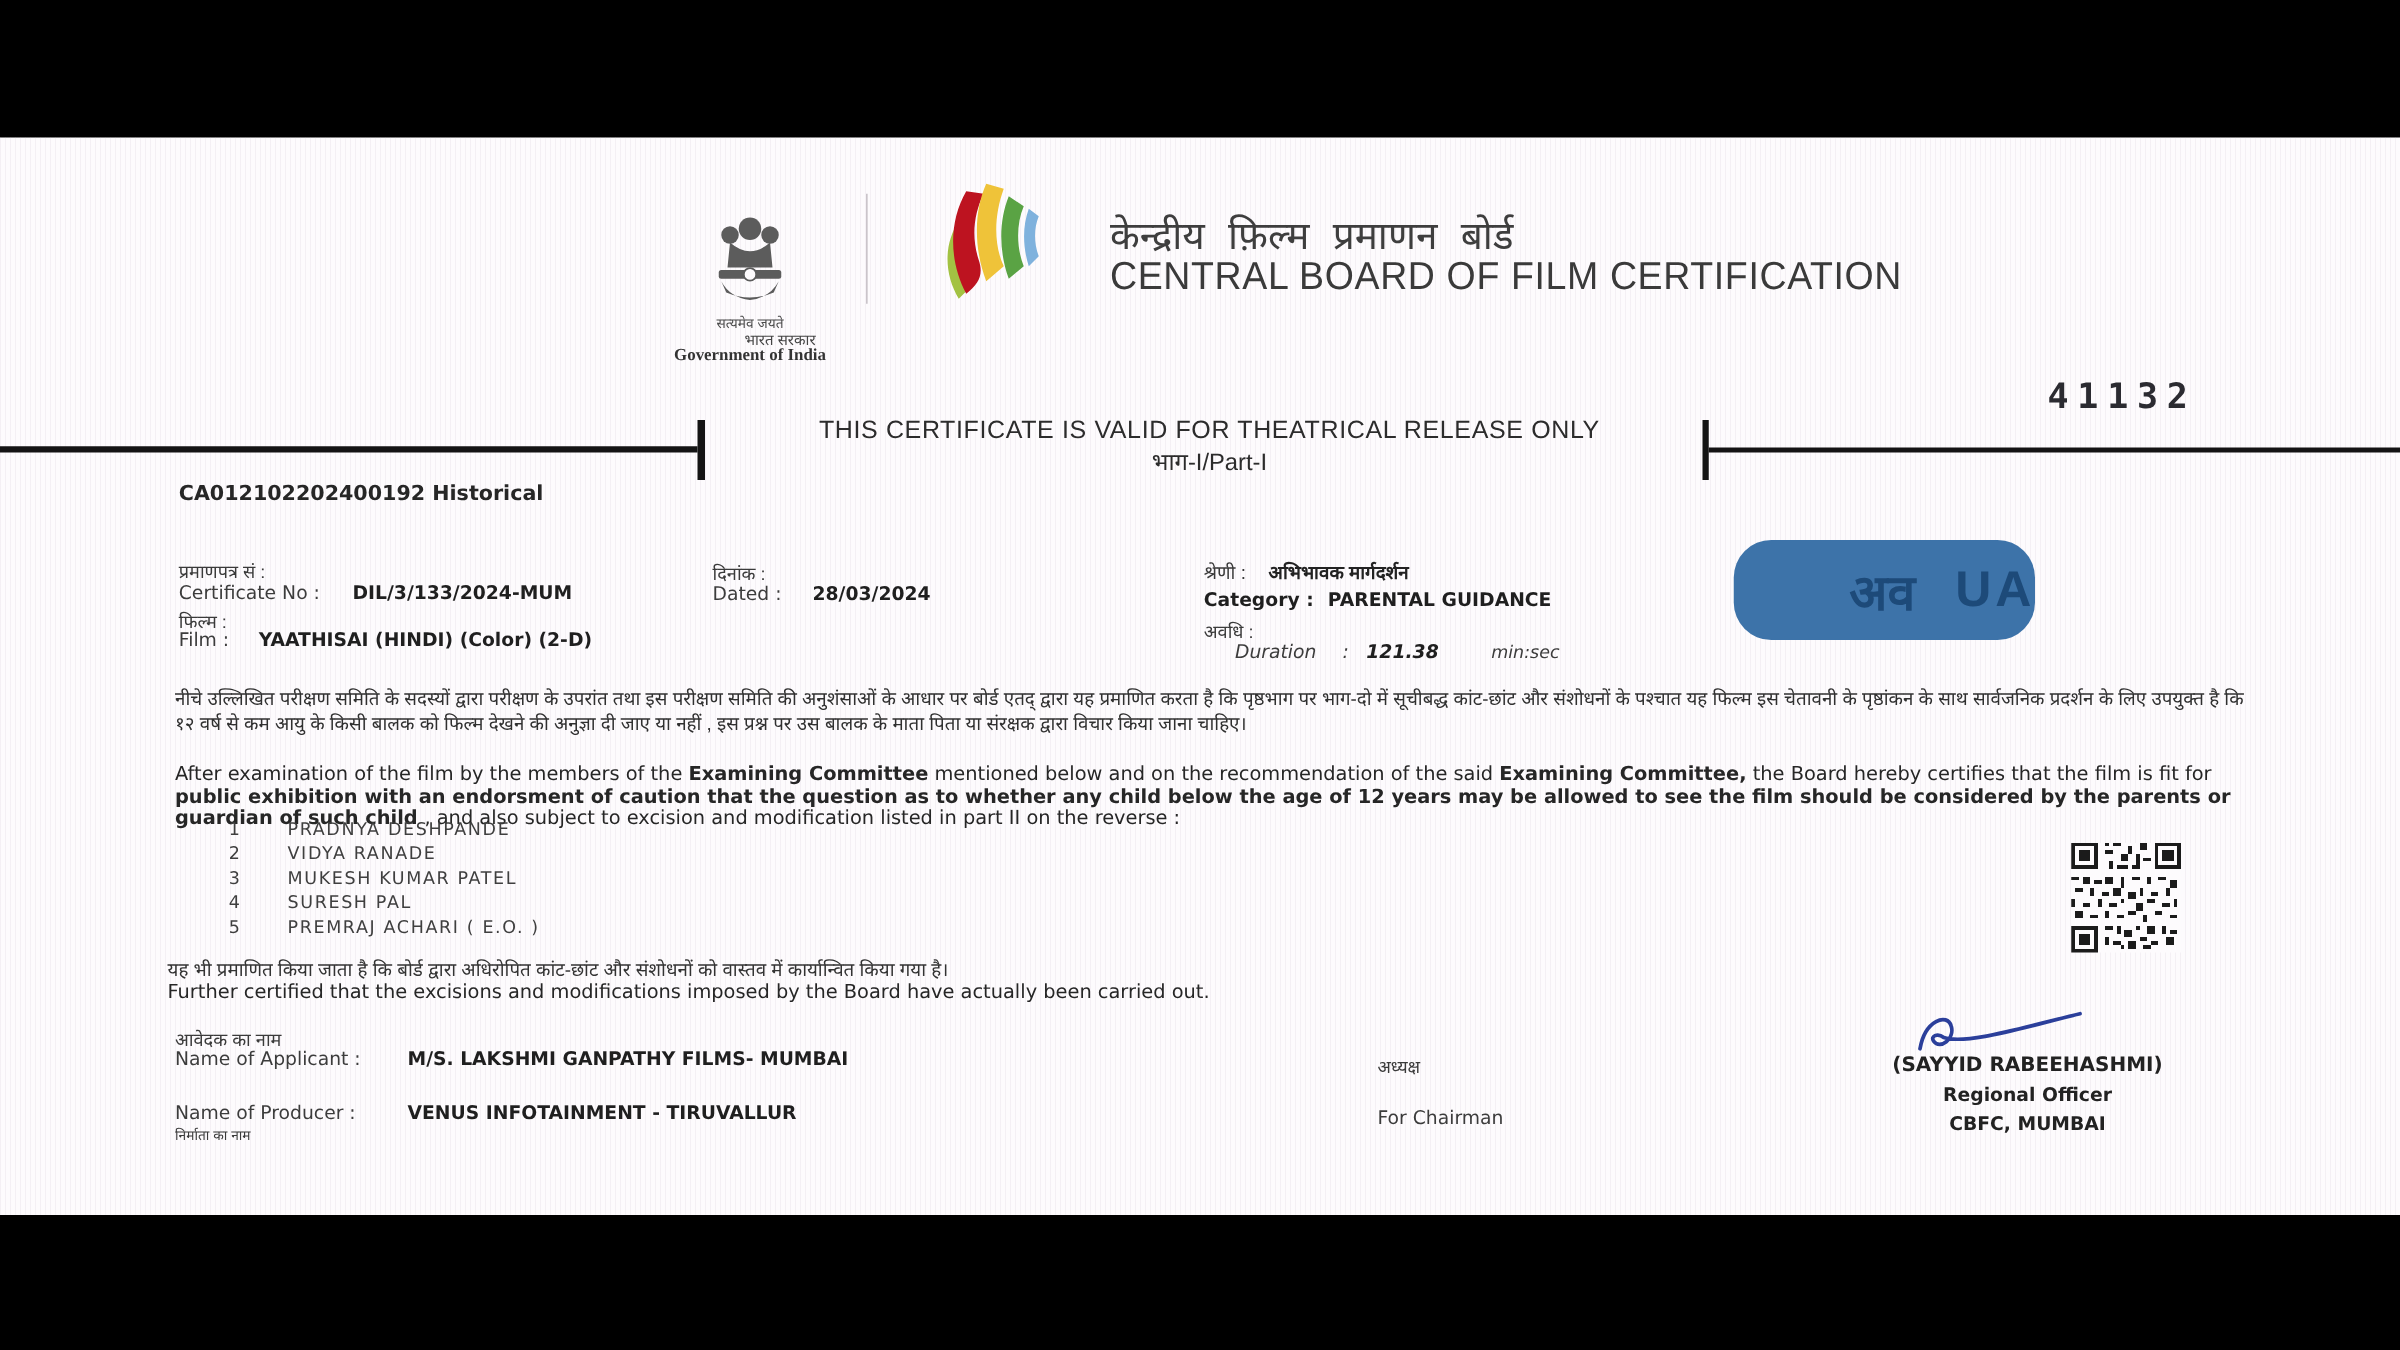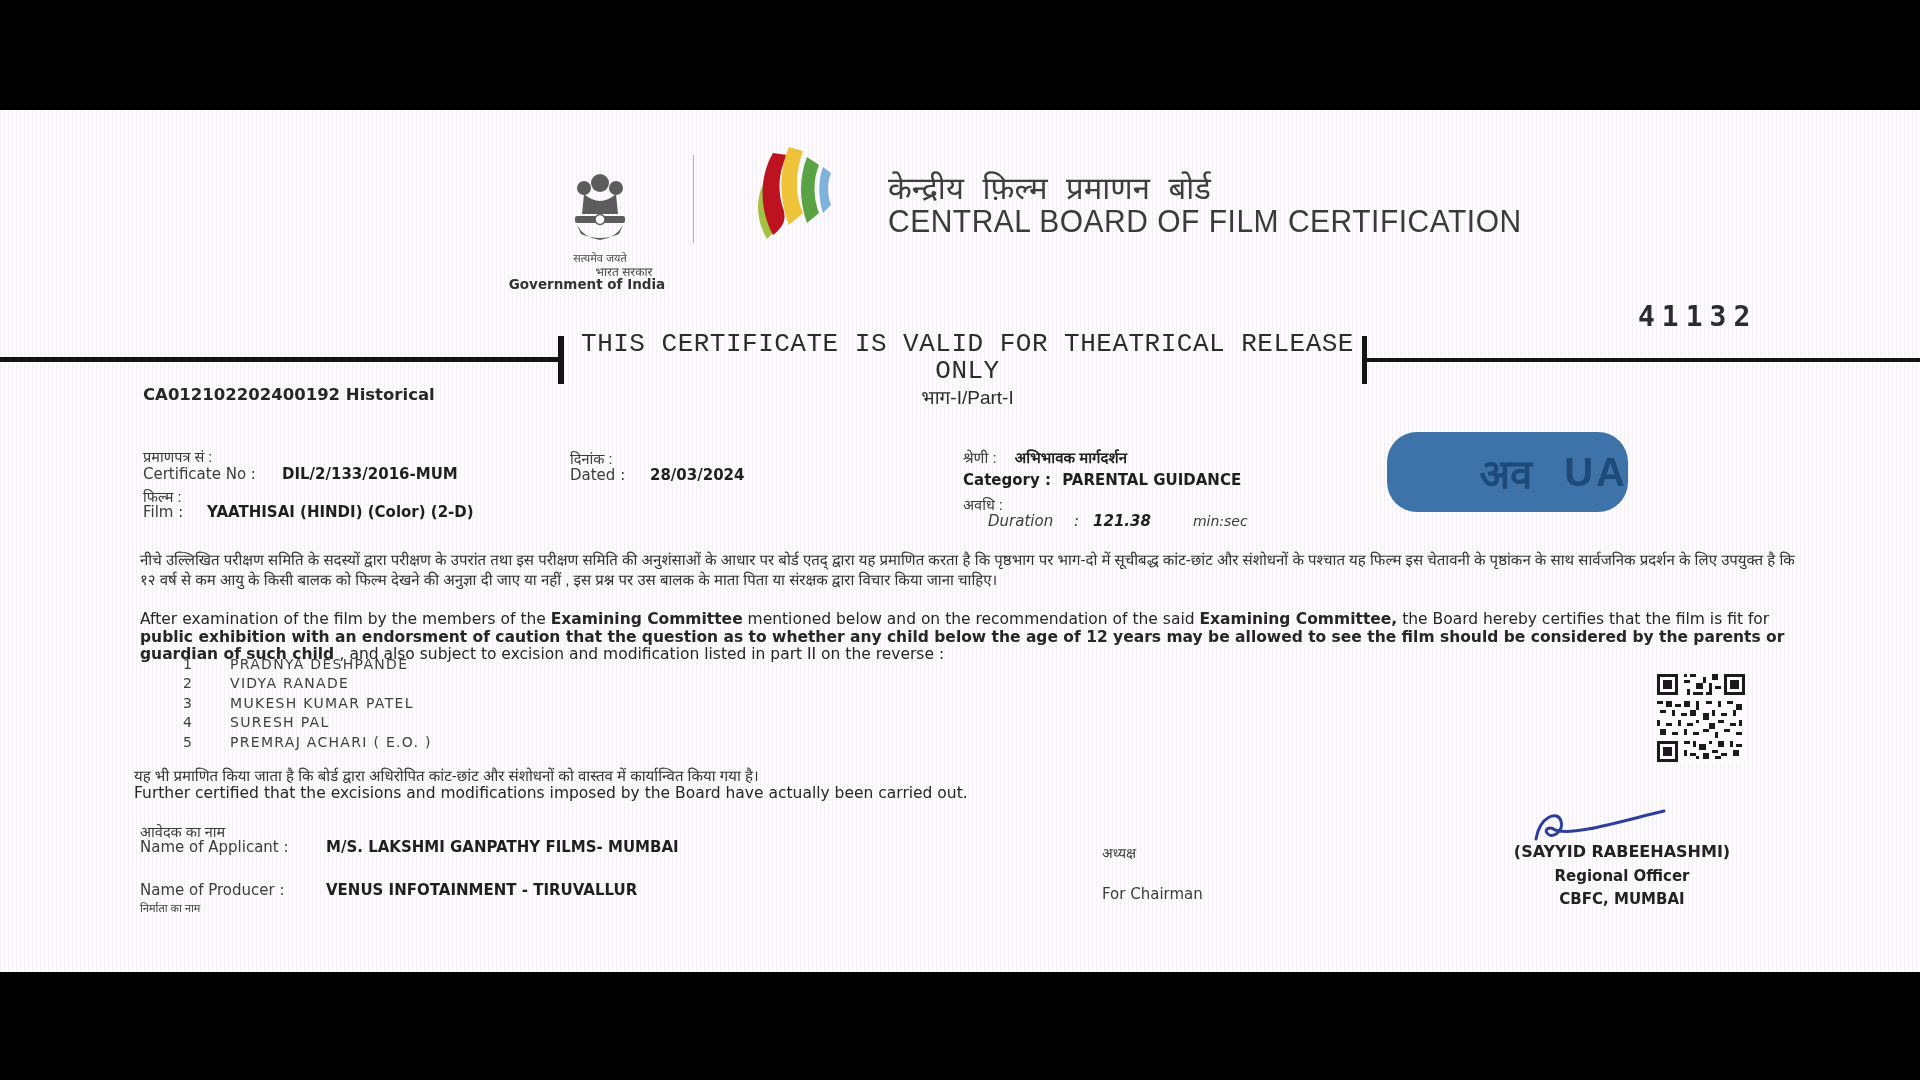--- a/index.html
+++ b/index.html
@@ -38,21 +38,21 @@
         <circle cx="36" cy="18" r="7"></circle>
         <circle cx="68" cy="18" r="7"></circle>
         <path d="M36,24 Q52,38 68,24 L70,44 H34 Z"></path>
         <rect x="27" y="46" width="50" height="7" rx="2"></rect>
         <circle cx="52" cy="49.5" r="5" fill="#fdfbfd" stroke="#5c5c5c" stroke-width="1.5"></circle>
         <path d="M29,55 Q36,68 52,70 Q68,68 75,55 L71,64 Q52,72 33,64 Z"></path>
       </g>
     </svg>
     <div class="abs center hi" style="left:520px;top:140px;width:160px;font-size:11px;color:#4a4a4a;">सत्यमेव जयते</div>
     <div class="abs center hi" style="left:544px;top:153px;width:160px;font-size:12px;color:#454545;">भारत सरकार</div>
-    <div class="abs center body-font" style="left:492px;top:166px;width:190px;font-size:13.5px;font-weight:bold;color:#333;">Government of India</div>
+    <div class="abs center body-font" style="left:505px;top:166px;width:190px;font-size:13.5px;font-weight:bold;color:#333;font-family:Liberation Serif, serif;">Government of India</div>
 
     <div class="abs" style="left:693px;top:45px;width:1px;height:88px;background:#b9b3b9;"></div>
 
     <svg class="abs" style="left:733px;top:33px;" width="132" height="104" viewBox="0 0 132 104">
       <path d="M34,34 C22,52 22,76 34,96 L44,86 C36,70 36,54 44,40 Z" fill="#a3c243"></path>
       <path d="M40,10 C26,34 26,66 40,92 C50,84 54,77 50,65 C44,47 46,28 54,12 Z" fill="#bd1320"></path>
       <path d="M56,4 C46,26 46,56 56,82 L70,70 C62,53 62,30 70,8 Z" fill="#efc339"></path>
       <path d="M74,14 C66,34 66,58 74,80 L86,70 C80,55 80,36 86,22 Z" fill="#5aa344"></path>
       <path d="M90,24 C85,38 85,54 90,70 L98,62 C94,51 94,40 98,30 Z" fill="#7fb2dd"></path>
     </svg>
@@ -61,29 +61,29 @@
     <div class="abs" style="left:888px;top:94px;font-size:30px;letter-spacing:0.5px;color:#3a3a3a;transform:scaleY(1.04);transform-origin:left top;">CENTRAL BOARD OF FILM CERTIFICATION</div>
 
     <div class="abs" style="left:1638px;top:190px;font-family:'DejaVu Sans Mono',monospace;font-weight:bold;font-size:28px;letter-spacing:7px;color:#2b2b31;">41132</div>
 
     <div class="abs rule" style="left:0;top:247px;width:558px;height:5px;"></div>
     <div class="abs rule" style="left:558px;top:226px;width:6px;height:48px;"></div>
     <div class="abs rule" style="left:1362px;top:226px;width:5px;height:48px;"></div>
     <div class="abs rule" style="left:1367px;top:248px;width:553px;height:4px;"></div>
 
     <div class="abs center" style="left:575px;top:221px;width:785px;">
-      <div style="font-size:26px;line-height:27px;letter-spacing:0.5px;color:#2c2c2c;font-family:Liberation Mono, monospace;">THIS CERTIFICATE IS VALID FOR THEATRICAL RELEASE ONLY</div>
+      <div style="font-size:20px;line-height:27px;letter-spacing:0.5px;color:#2c2c2c;">THIS CERTIFICATE IS VALID FOR THEATRICAL RELEASE ONLY</div>
       <div class="hi" style="font-size:19px;line-height:25px;color:#2c2c2c;">भाग-I/Part-I</div>
     </div>
 
     <div class="abs body-font" style="left:143px;top:275px;font-size:16.5px;font-weight:bold;color:#262626;">CA012102202400192 Historical</div>
 
     <div class="abs hi" style="left:143px;top:336px;font-size:14.5px;color:#3a3a3a;">प्रमाणपत्र सं :</div>
     <div class="abs body-font" style="left:143px;top:355px;font-size:15px;">
-      <span class="lbl" style="width:139px;color:#3c3c3c;">Certificate No :</span><span class="b" style="color:#1f1f1f;">DIL/2/133/2016-MUM</span>
+      <span class="lbl" style="width:139px;color:#3c3c3c;">Certificate No :</span><span class="b" style="color:#1f1f1f;">DIL/3/133/2024-MUM</span>
     </div>
     <div class="abs hi" style="left:143px;top:376px;font-size:14.5px;color:#3a3a3a;">फिल्म :</div>
     <div class="abs body-font" style="left:143px;top:393px;font-size:15px;">
       <span class="lbl" style="width:64px;color:#3c3c3c;">Film :</span><span class="b" style="color:#1f1f1f;">YAATHISAI  (HINDI) (Color) (2-D)</span>
     </div>
 
     <div class="abs hi" style="left:570px;top:338px;font-size:14.5px;color:#3a3a3a;">दिनांक :</div>
     <div class="abs body-font" style="left:570px;top:356px;font-size:15px;">
       <span class="lbl" style="width:80px;color:#3c3c3c;">Dated :</span><span class="b" style="color:#1f1f1f;">28/03/2024</span>
     </div>

